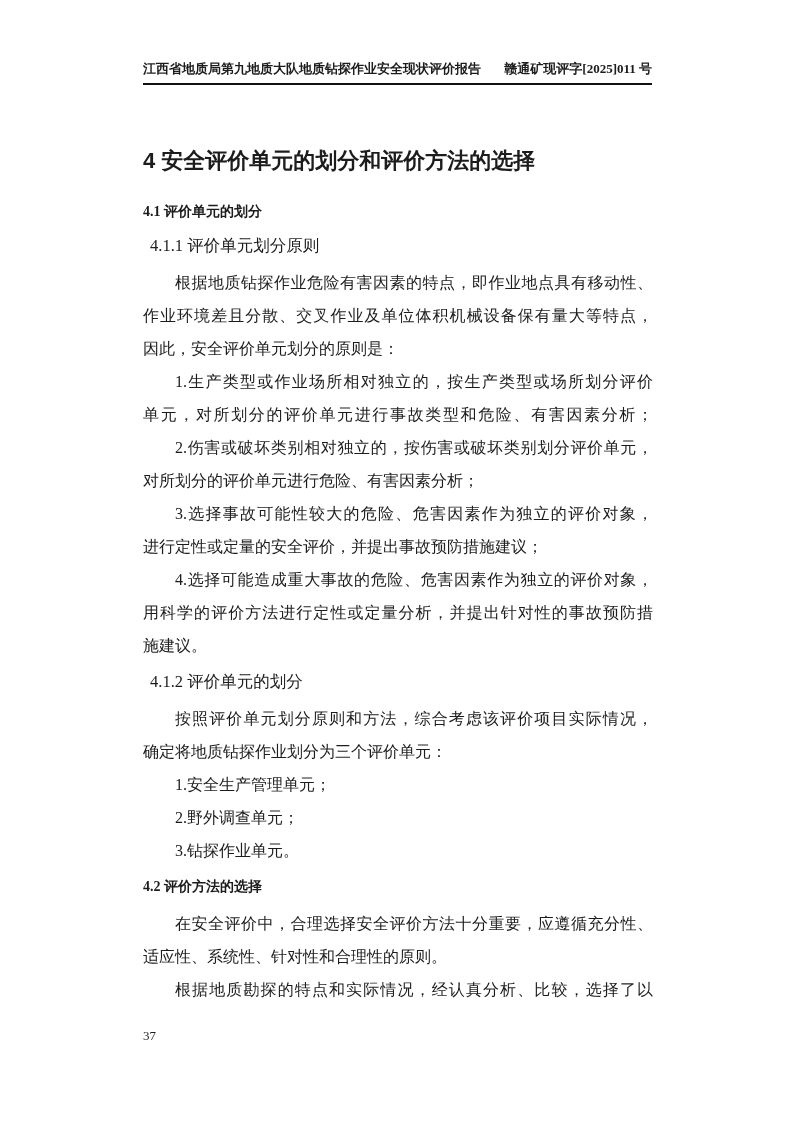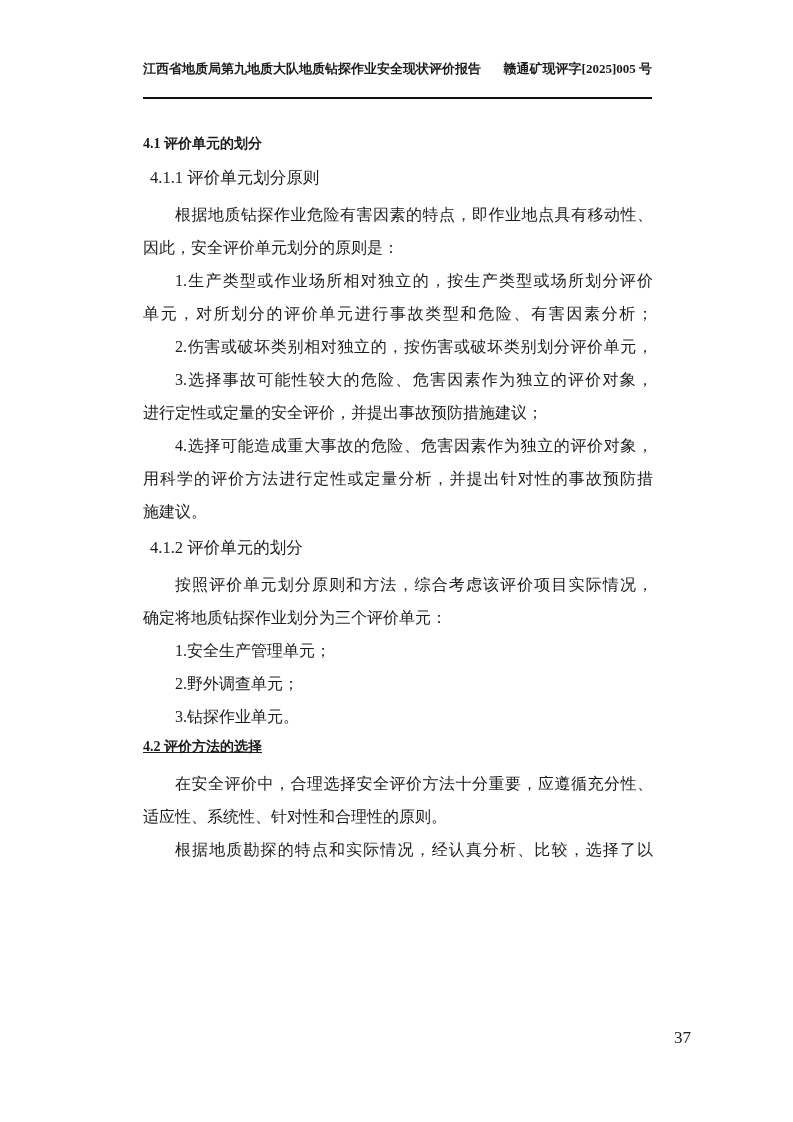--- a/index.html
+++ b/index.html
@@ -19,21 +19,21 @@
   .header {
     position: absolute;
     top: 60px;
     left: 143px;
     width: 509px;
     display: flex;
     justify-content: space-between;
     align-items: flex-end;
     font-size: 13px;
     font-weight: bold;
-    padding-bottom: 19px;
+    padding-bottom: 5px;
     border-bottom: 2px solid #111111;
     white-space: nowrap;
   }
   .content {
     position: absolute;
     top: 130px;
     left: 143px;
     width: 510px;
   }
   .blk-h1 {
@@ -43,22 +43,22 @@
     line-height: 34px;
     margin: 14px 0 20px 0;
   }
   .blk-h2 {
     font-size: 14px;
     font-weight: bold;
     line-height: 28px;
     margin: 0 0 4px 0;
   }
   .blk-h2.spaced {
+    margin-top: 6px;
     margin-bottom: 6px;
-    text-decoration: underline;
   }
   .blk-h3 {
     font-size: 16.5px;
     font-weight: normal;
     line-height: 26px;
     margin: 7px;
   }
   .blk-line {
     font-size: 16px;
     line-height: 33px;
@@ -72,42 +72,45 @@
     text-justify: inter-character;
   }
   .blk-line.indent {
     text-indent: 2em;
   }
   .footer {
     position: absolute;
     top: 1028px;
     left: 143px;
     width: 548px;
-    text-align: right;
-    font-size: 17px;
+    text-align: left;
+    font-size: 13px;
   }
 </style>
 </head>
 <body>
 
 <div class="page">
 
   <div class="header">
     <span>江西省地质局第九地质大队地质钻探作业安全现状评价报告</span>
-    <span>赣通矿现评字[2025]005 号</span>
+    <span>赣通矿现评字[2025]011 号</span>
   </div>
 
   <div class="content" id="doc-body">
+      <div class="blk-h1">4 安全评价单元的划分和评价方法的选择</div>
       <div class="blk-h2">4.1 评价单元的划分</div>
       <div class="blk-h3">4.1.1 评价单元划分原则</div>
       <div class="blk-line indent fill">根据地质钻探作业危险有害因素的特点，即作业地点具有移动性、</div>
+      <div class="blk-line fill">作业环境差且分散、交叉作业及单位体积机械设备保有量大等特点，</div>
       <div class="blk-line">因此，安全评价单元划分的原则是：</div>
       <div class="blk-line indent fill">1.生产类型或作业场所相对独立的，按生产类型或场所划分评价</div>
       <div class="blk-line fill">单元，对所划分的评价单元进行事故类型和危险、有害因素分析；</div>
       <div class="blk-line indent fill">2.伤害或破坏类别相对独立的，按伤害或破坏类别划分评价单元，</div>
+      <div class="blk-line">对所划分的评价单元进行危险、有害因素分析；</div>
       <div class="blk-line indent fill">3.选择事故可能性较大的危险、危害因素作为独立的评价对象，</div>
       <div class="blk-line">进行定性或定量的安全评价，并提出事故预防措施建议；</div>
       <div class="blk-line indent fill">4.选择可能造成重大事故的危险、危害因素作为独立的评价对象，</div>
       <div class="blk-line fill">用科学的评价方法进行定性或定量分析，并提出针对性的事故预防措</div>
       <div class="blk-line">施建议。</div>
       <div class="blk-h3">4.1.2 评价单元的划分</div>
       <div class="blk-line indent fill">按照评价单元划分原则和方法，综合考虑该评价项目实际情况，</div>
       <div class="blk-line">确定将地质钻探作业划分为三个评价单元：</div>
       <div class="blk-line indent">1.安全生产管理单元；</div>
       <div class="blk-line indent">2.野外调查单元；</div>

